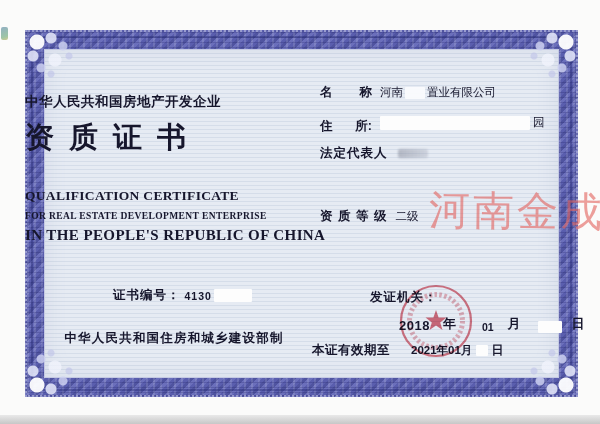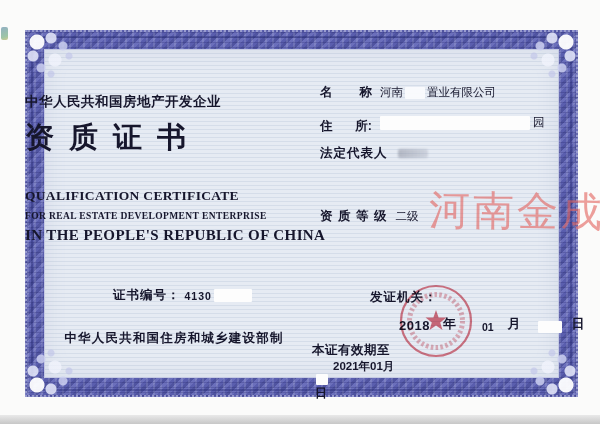--- a/index.html
+++ b/index.html
@@ -85,21 +85,21 @@
     font-size:12.5px;font-weight:bold;letter-spacing:1px;white-space:nowrap;}
   .date-row{position:absolute;left:374px;top:285px;display:flex;align-items:flex-end;white-space:nowrap;gap:8px;}
   .d-year{font-size:13px;font-weight:bold;letter-spacing:.5px;}
   .d-unit{font-size:13px;font-weight:bold;}
   .d-month{font-size:10.5px;font-weight:bold;margin-left:18px;}
   .d-munit{margin-left:6px;}
   .d-yunit{margin-left:5px;}
   .date-box{width:24px;height:12px;margin-left:9px;}
   .d-day{margin-left:2px;}
 
-  .valid-row{position:absolute;left:287px;top:312px;display:flex;white-space:nowrap;flex-direction:column;}
+  .valid-row{position:absolute;left:287px;top:312px;display:flex;align-items:center;white-space:nowrap;}
   .valid-label{font-size:12.5px;font-weight:bold;letter-spacing:.5px;}
   .valid-value{font-size:11.5px;font-weight:bold;margin-left:21px;}
   .valid-box{width:12px;height:11px;margin-left:4px;}
   .valid-day{font-size:12px;font-weight:bold;margin-left:3px;}
 
   
   .stamp{position:absolute;left:372px;top:252px;width:78px;height:78px;
     mix-blend-mode:multiply;opacity:.9;z-index:4;pointer-events:none;}
 
   

